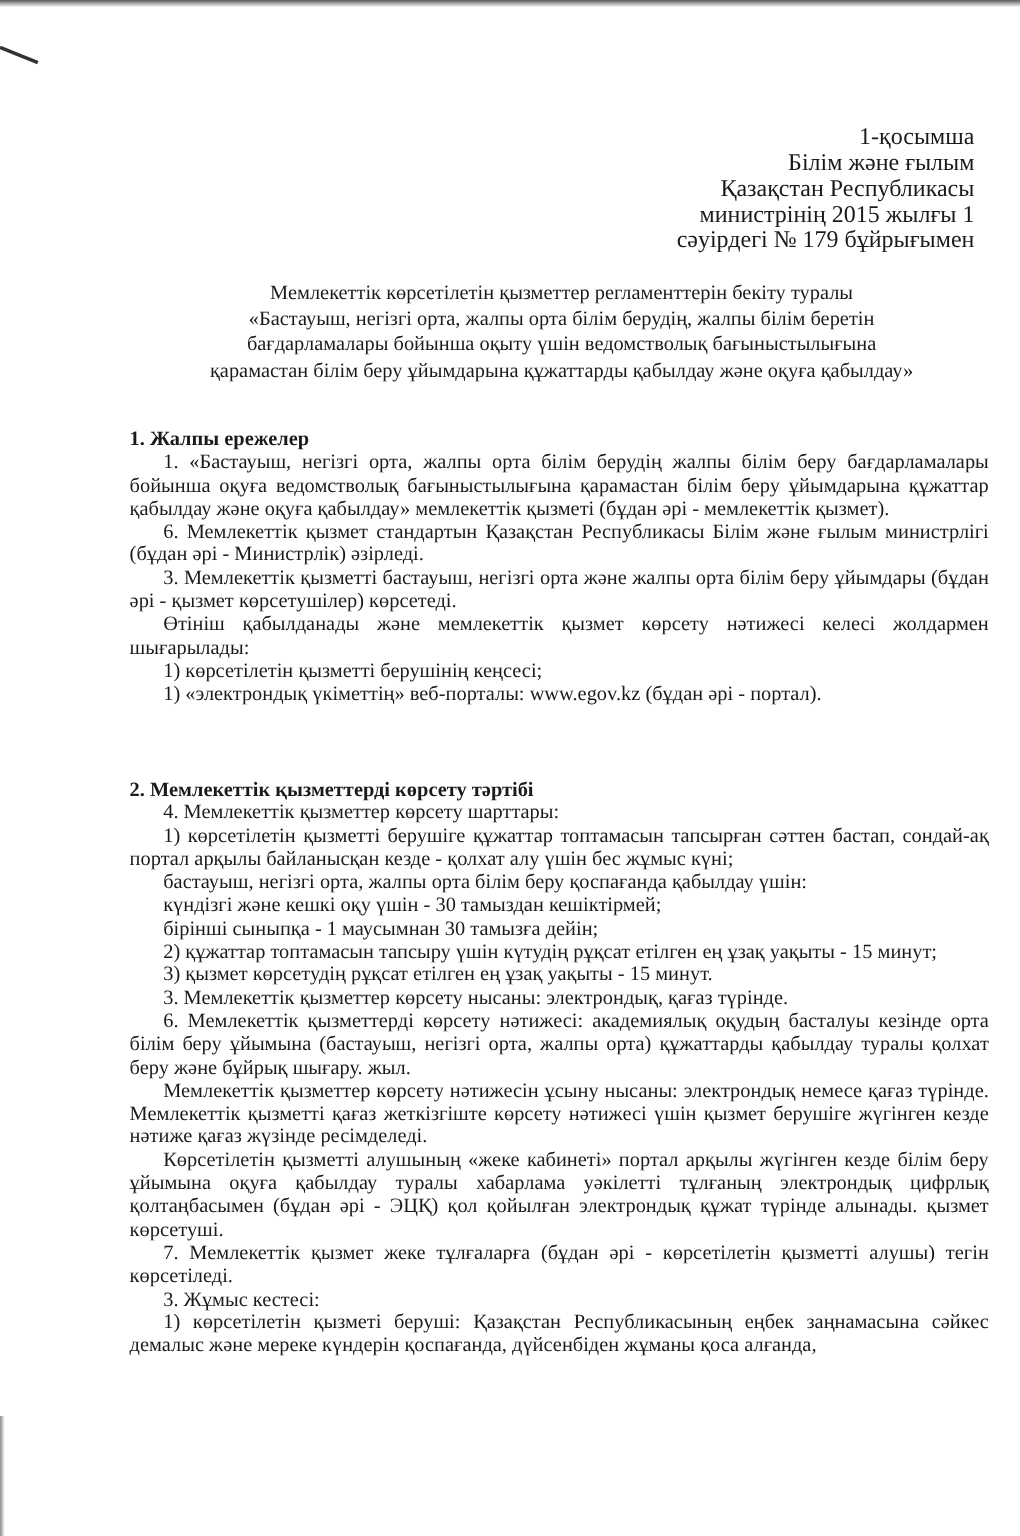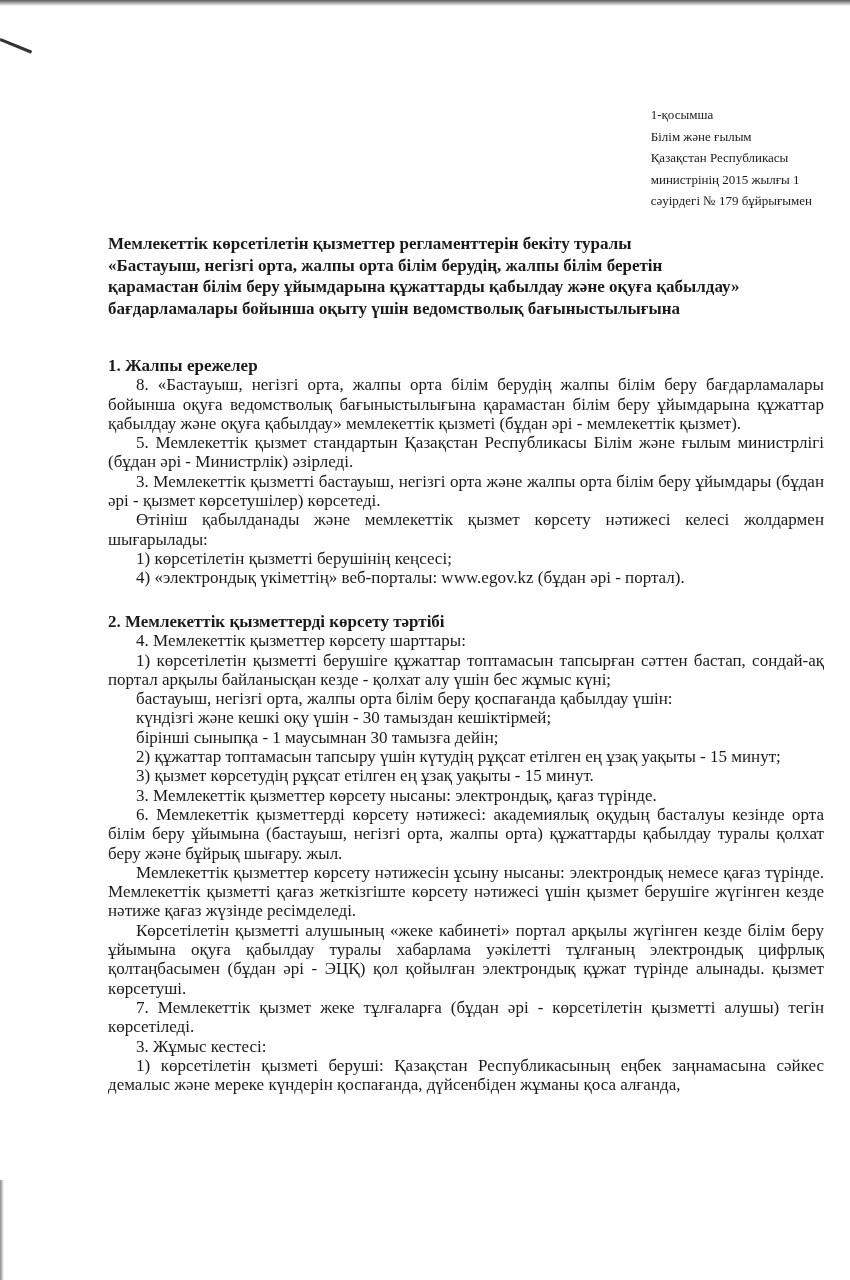--- a/index.html
+++ b/index.html
@@ -17,25 +17,25 @@
   .page-edge-left {
     position: absolute; left: 0; top: 1180px; width: 4px; height: 100px;
     background: linear-gradient(to right, #8a8a8a, rgba(255,255,255,0));
   }
   .scratch {
     position: absolute; left: 0; top: 38px; width: 34px; height: 3px;
     background: #333; transform: rotate(22deg); transform-origin: left center;
   }
   .annex {
     position: absolute; right: 38px; top: 104px;
-    text-align: left; font-size: 13px; line-height: 21.5px;
+    text-align: right; font-size: 20px; line-height: 21.5px;
   }
   .doc-title {
     position: absolute; left: 108px; width: 720px; top: 233px;
-    font-weight: bold; font-size: 17px; line-height: 21.5px;
+    text-align: center; font-weight: normal; font-size: 17px; line-height: 21.5px;
   }
   .body-text {
     position: absolute; left: 108px; width: 716px;
     font-size: 17px; line-height: 19.3px;
   }
   .section-heading {
     font-weight: bold; font-size: 17px; margin: 0;
   }
   .p {
     margin: 0; text-align: justify; text-indent: 28px;
@@ -53,35 +53,35 @@
   <div>1-қосымша</div>
   <div>Білім және ғылым</div>
   <div>Қазақстан Республикасы</div>
   <div>министрінің 2015 жылғы 1</div>
   <div>сәуірдегі № 179 бұйрығымен</div>
 </div>
 
 <div class="doc-title">
   <div>Мемлекеттік көрсетілетін қызметтер регламенттерін бекіту туралы</div>
   <div>«Бастауыш, негізгі орта, жалпы орта білім берудің, жалпы білім беретін</div>
+  <div>бағдарламалары бойынша оқыту үшін ведомстволық бағыныстылығына</div>
   <div>қарамастан білім беру ұйымдарына құжаттарды қабылдау және оқуға қабылдау»</div>
-  <div>бағдарламалары бойынша оқыту үшін ведомстволық бағыныстылығына</div>
 </div>
 
 <div class="body-text" style="top:356px;">
   <h2 class="section-heading">1. Жалпы ережелер</h2>
-  <p class="p">8. «Бастауыш, негізгі орта, жалпы орта білім берудің жалпы білім беру бағдарламалары бойынша оқуға ведомстволық бағыныстылығына қарамастан білім беру ұйымдарына құжаттар қабылдау және оқуға қабылдау» мемлекеттік қызметі (бұдан әрі - мемлекеттік қызмет).</p>
-  <p class="p">5. Мемлекеттік қызмет стандартын Қазақстан Республикасы Білім және ғылым министрлігі (бұдан әрі - Министрлік) әзірледі.</p>
+  <p class="p">1. «Бастауыш, негізгі орта, жалпы орта білім берудің жалпы білім беру бағдарламалары бойынша оқуға ведомстволық бағыныстылығына қарамастан білім беру ұйымдарына құжаттар қабылдау және оқуға қабылдау» мемлекеттік қызметі (бұдан әрі - мемлекеттік қызмет).</p>
+  <p class="p">6. Мемлекеттік қызмет стандартын Қазақстан Республикасы Білім және ғылым министрлігі (бұдан әрі - Министрлік) әзірледі.</p>
   <p class="p">3. Мемлекеттік қызметті бастауыш, негізгі орта және жалпы орта білім беру ұйымдары (бұдан әрі - қызмет көрсетушілер) көрсетеді.</p>
   <p class="p">Өтініш қабылданады және мемлекеттік қызмет көрсету нәтижесі келесі жолдармен шығарылады:</p>
   <p class="p list">1) көрсетілетін қызметті берушінің кеңсесі;</p>
-  <p class="p list">4) «электрондық үкіметтің» веб-порталы: www.egov.kz (бұдан әрі - портал).</p>
+  <p class="p list">1) «электрондық үкіметтің» веб-порталы: www.egov.kz (бұдан әрі - портал).</p>
 </div>
 
-<div class="body-text" style="top:612px;">
+<div class="body-text" style="top:648px;">
   <h2 class="section-heading">2. Мемлекеттік қызметтерді көрсету тәртібі</h2>
   <p class="p">4. Мемлекеттік қызметтер көрсету шарттары:</p>
   <p class="p">1) көрсетілетін қызметті берушіге құжаттар топтамасын тапсырған сәттен бастап, сондай-ақ портал арқылы байланысқан кезде - қолхат алу үшін бес жұмыс күні;</p>
   <p class="p list">бастауыш, негізгі орта, жалпы орта білім беру қоспағанда қабылдау үшін:</p>
   <p class="p list">күндізгі және кешкі оқу үшін - 30 тамыздан кешіктірмей;</p>
   <p class="p list">бірінші сыныпқа - 1 маусымнан 30 тамызға дейін;</p>
   <p class="p">2) құжаттар топтамасын тапсыру үшін күтудің рұқсат етілген ең ұзақ уақыты - 15 минут;</p>
   <p class="p">3) қызмет көрсетудің рұқсат етілген ең ұзақ уақыты - 15 минут.</p>
   <p class="p">3. Мемлекеттік қызметтер көрсету нысаны: электрондық, қағаз түрінде.</p>
   <p class="p">6. Мемлекеттік қызметтерді көрсету нәтижесі: академиялық оқудың басталуы кезінде орта білім беру ұйымына (бастауыш, негізгі орта, жалпы орта) құжаттарды қабылдау туралы қолхат беру және бұйрық шығару. жыл.</p>

